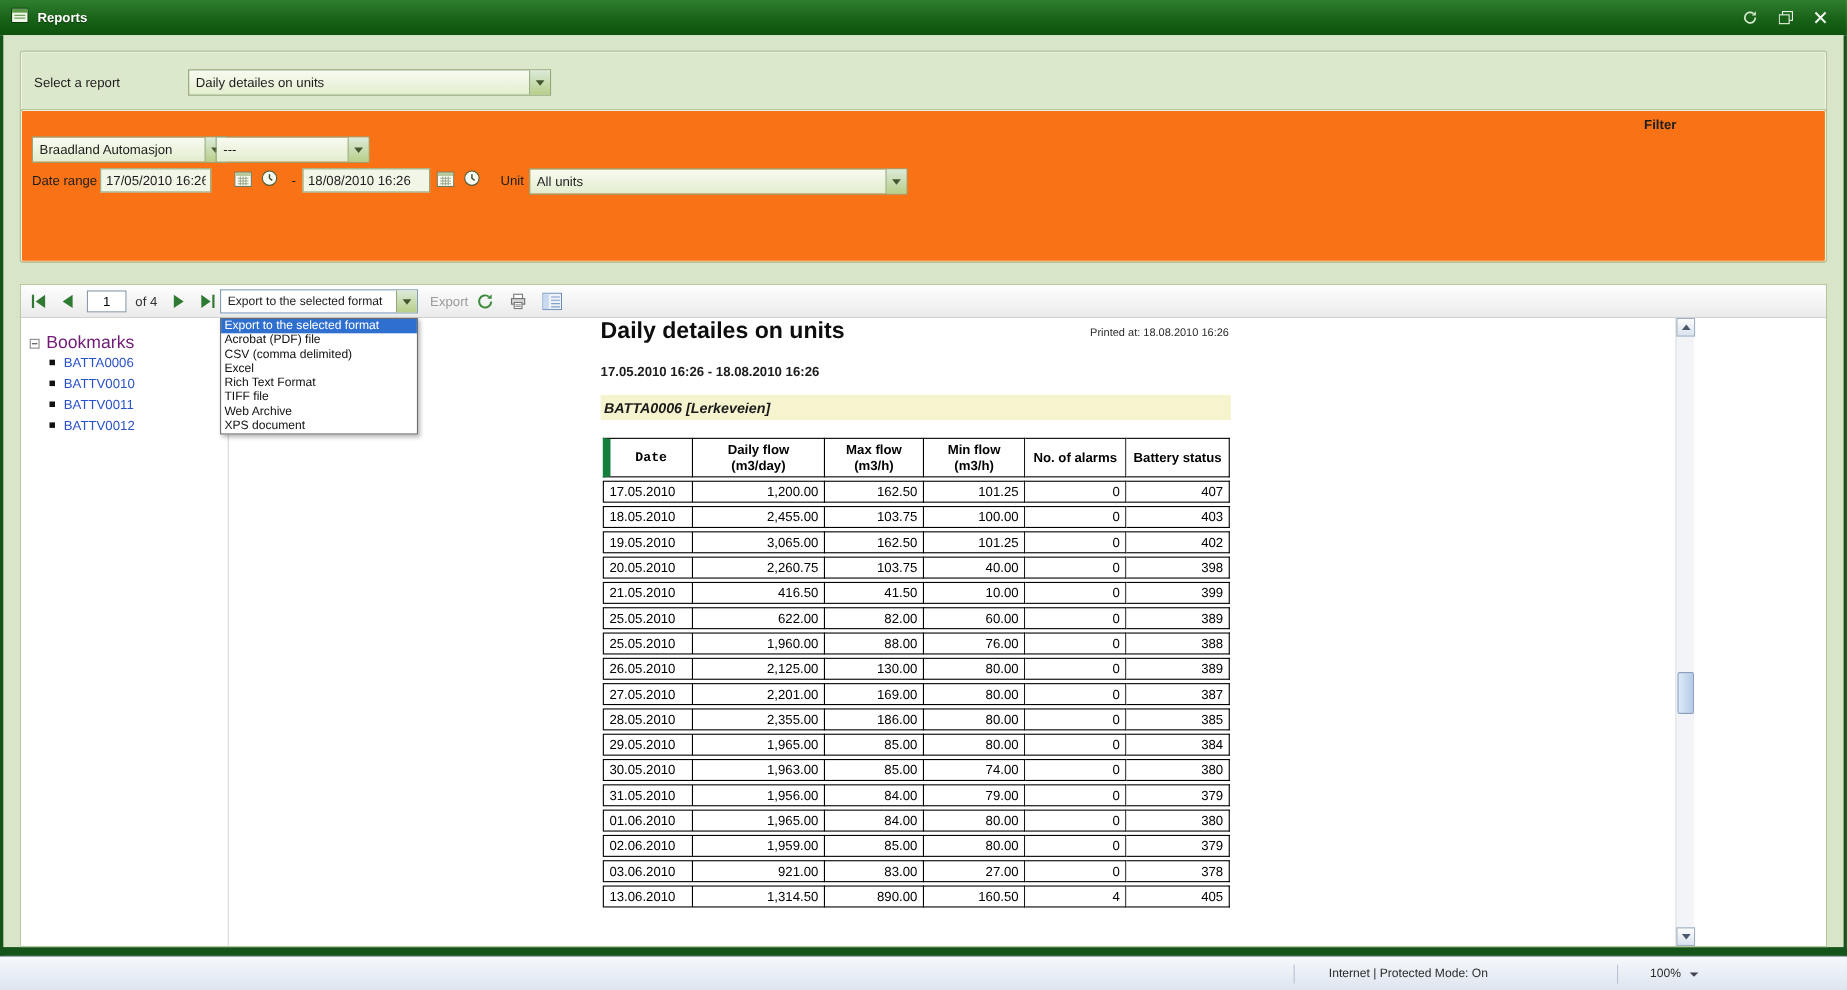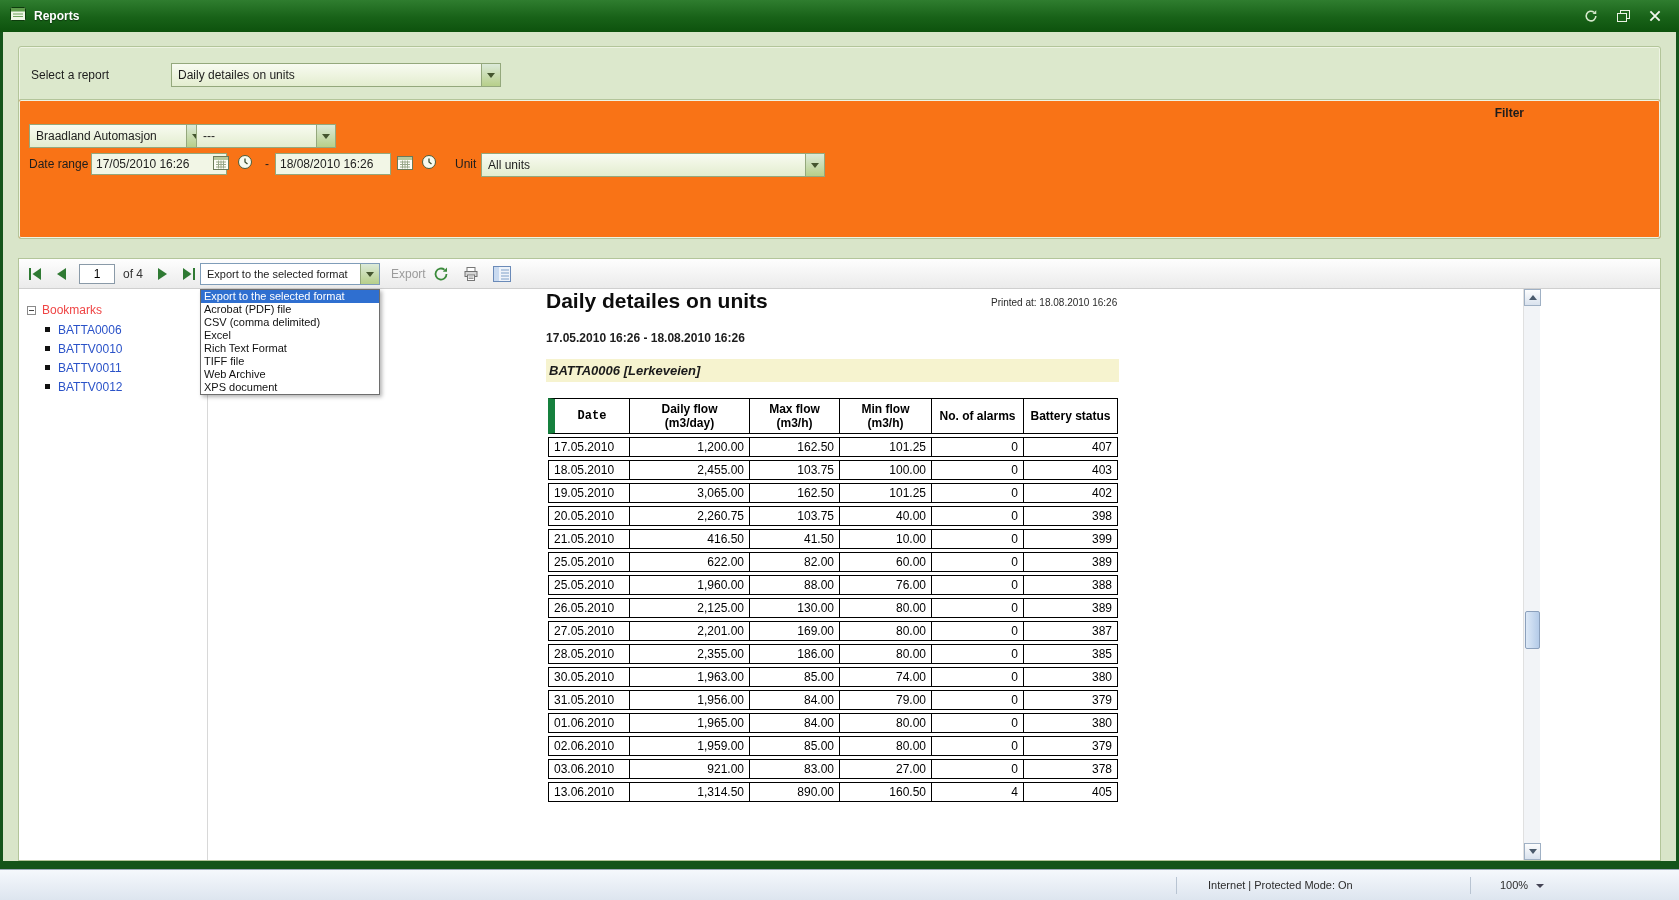--- a/index.html
+++ b/index.html
@@ -51,21 +51,21 @@
 
   
   .export-list { position:absolute; left:181px; top:30px; width:180px; background:#fff; border:1px solid #6e6e6e; z-index:40; box-shadow:2px 2px 4px rgba(0,0,0,.3); }
   .export-option { font-size:11px; line-height:13px; padding:0 3px; color:#111; white-space:nowrap; }
   .export-option.selected { background:#2f6fd0; color:#fff; }
 
   
   .bm-header { position:absolute; left:8px; top:44px; display:flex; align-items:center; gap:6px; }
   .expander { width:9px; height:9px; border:1px solid #8a8a8a; background:#fff; position:relative; }
   .expander::after { content:""; position:absolute; left:1px; right:1px; top:3px; height:1px; background:#444; }
-  .bm-title { font-size:12px; color:#ef4444; }
+  .bm-title { font-size:16px; color:#701a75; }
   .bm-list { position:absolute; left:26px; top:64px; display:flex; flex-direction:column; gap:6px; }
   .bm-item { display:flex; align-items:center; gap:8px; height:13px; }
   .bm-bullet { width:5px; height:5px; background:#111; }
   .bm-link { font-size:12px; color:#2a52c8; }
 
   
   .rpt-title { position:absolute; left:527px; top:30px; font-size:21px; font-weight:bold; color:#0d0d0d; }
   .rpt-printed { position:absolute; left:972px; top:38px; font-size:10px; color:#2a2a2a; }
   .rpt-range { position:absolute; left:527px; top:72px; font-size:12px; font-weight:bold; color:#1d1d1d; }
   .rpt-section { position:absolute; left:527px; top:100px; width:573px; height:23px; background:#f6f3cf;
@@ -154,21 +154,21 @@
         </span>
     </div>
     <div class="combo" style="left:177px; top:24px; width:140px;">
       <span class="combo-text">---</span>
       <span class="combo-btn">
           <span class="arrow"></span>
         </span>
     </div>
 
     <span class="lbl" style="left:10px; top:57px;">Date range</span>
-    <input class="textfield" style="left: 72px; top: 53px; width: 136px;" value="17/05/2010 16:26">
+    <input class="textfield" style="left: 72px; top: 53px; width: 101px;" value="17/05/2010 16:26">
     <span class="icon-abs" style="left:194px; top:55px;">
       <svg width="16" height="15" viewBox="0 0 16 15">
           <rect x="0.5" y="1.5" width="15" height="13" fill="#fdfdf6" stroke="#6b7a5a"></rect>
           <rect x="1" y="2" width="14" height="3" fill="#b8c99e"></rect>
           <path d="M3 7h10M3 9.5h10M3 12h10M5.5 5.5v8M8 5.5v8M10.5 5.5v8" stroke="#9aa88a" fill="none"></path>
         </svg>
     </span>
     <span class="icon-abs" style="left:218px; top:54px;">
       <svg width="16" height="16" viewBox="0 0 16 16">
           <circle cx="8" cy="8" r="6.5" fill="#f7faef" stroke="#4c5c38"></circle>
@@ -399,20 +399,28 @@
           </tr>
           <tr>
             <td class="cell-date">28.05.2010</td>
             <td class="cell-num">2,355.00</td>
             <td class="cell-num">186.00</td>
             <td class="cell-num">80.00</td>
             <td class="cell-num">0</td>
             <td class="cell-num">385</td>
           </tr>
           <tr>
+            <td class="cell-date">29.05.2010</td>
+            <td class="cell-num">1,965.00</td>
+            <td class="cell-num">85.00</td>
+            <td class="cell-num">80.00</td>
+            <td class="cell-num">0</td>
+            <td class="cell-num">384</td>
+          </tr>
+          <tr>
             <td class="cell-date">30.05.2010</td>
             <td class="cell-num">1,963.00</td>
             <td class="cell-num">85.00</td>
             <td class="cell-num">74.00</td>
             <td class="cell-num">0</td>
             <td class="cell-num">380</td>
           </tr>
           <tr>
             <td class="cell-date">31.05.2010</td>
             <td class="cell-num">1,956.00</td>

